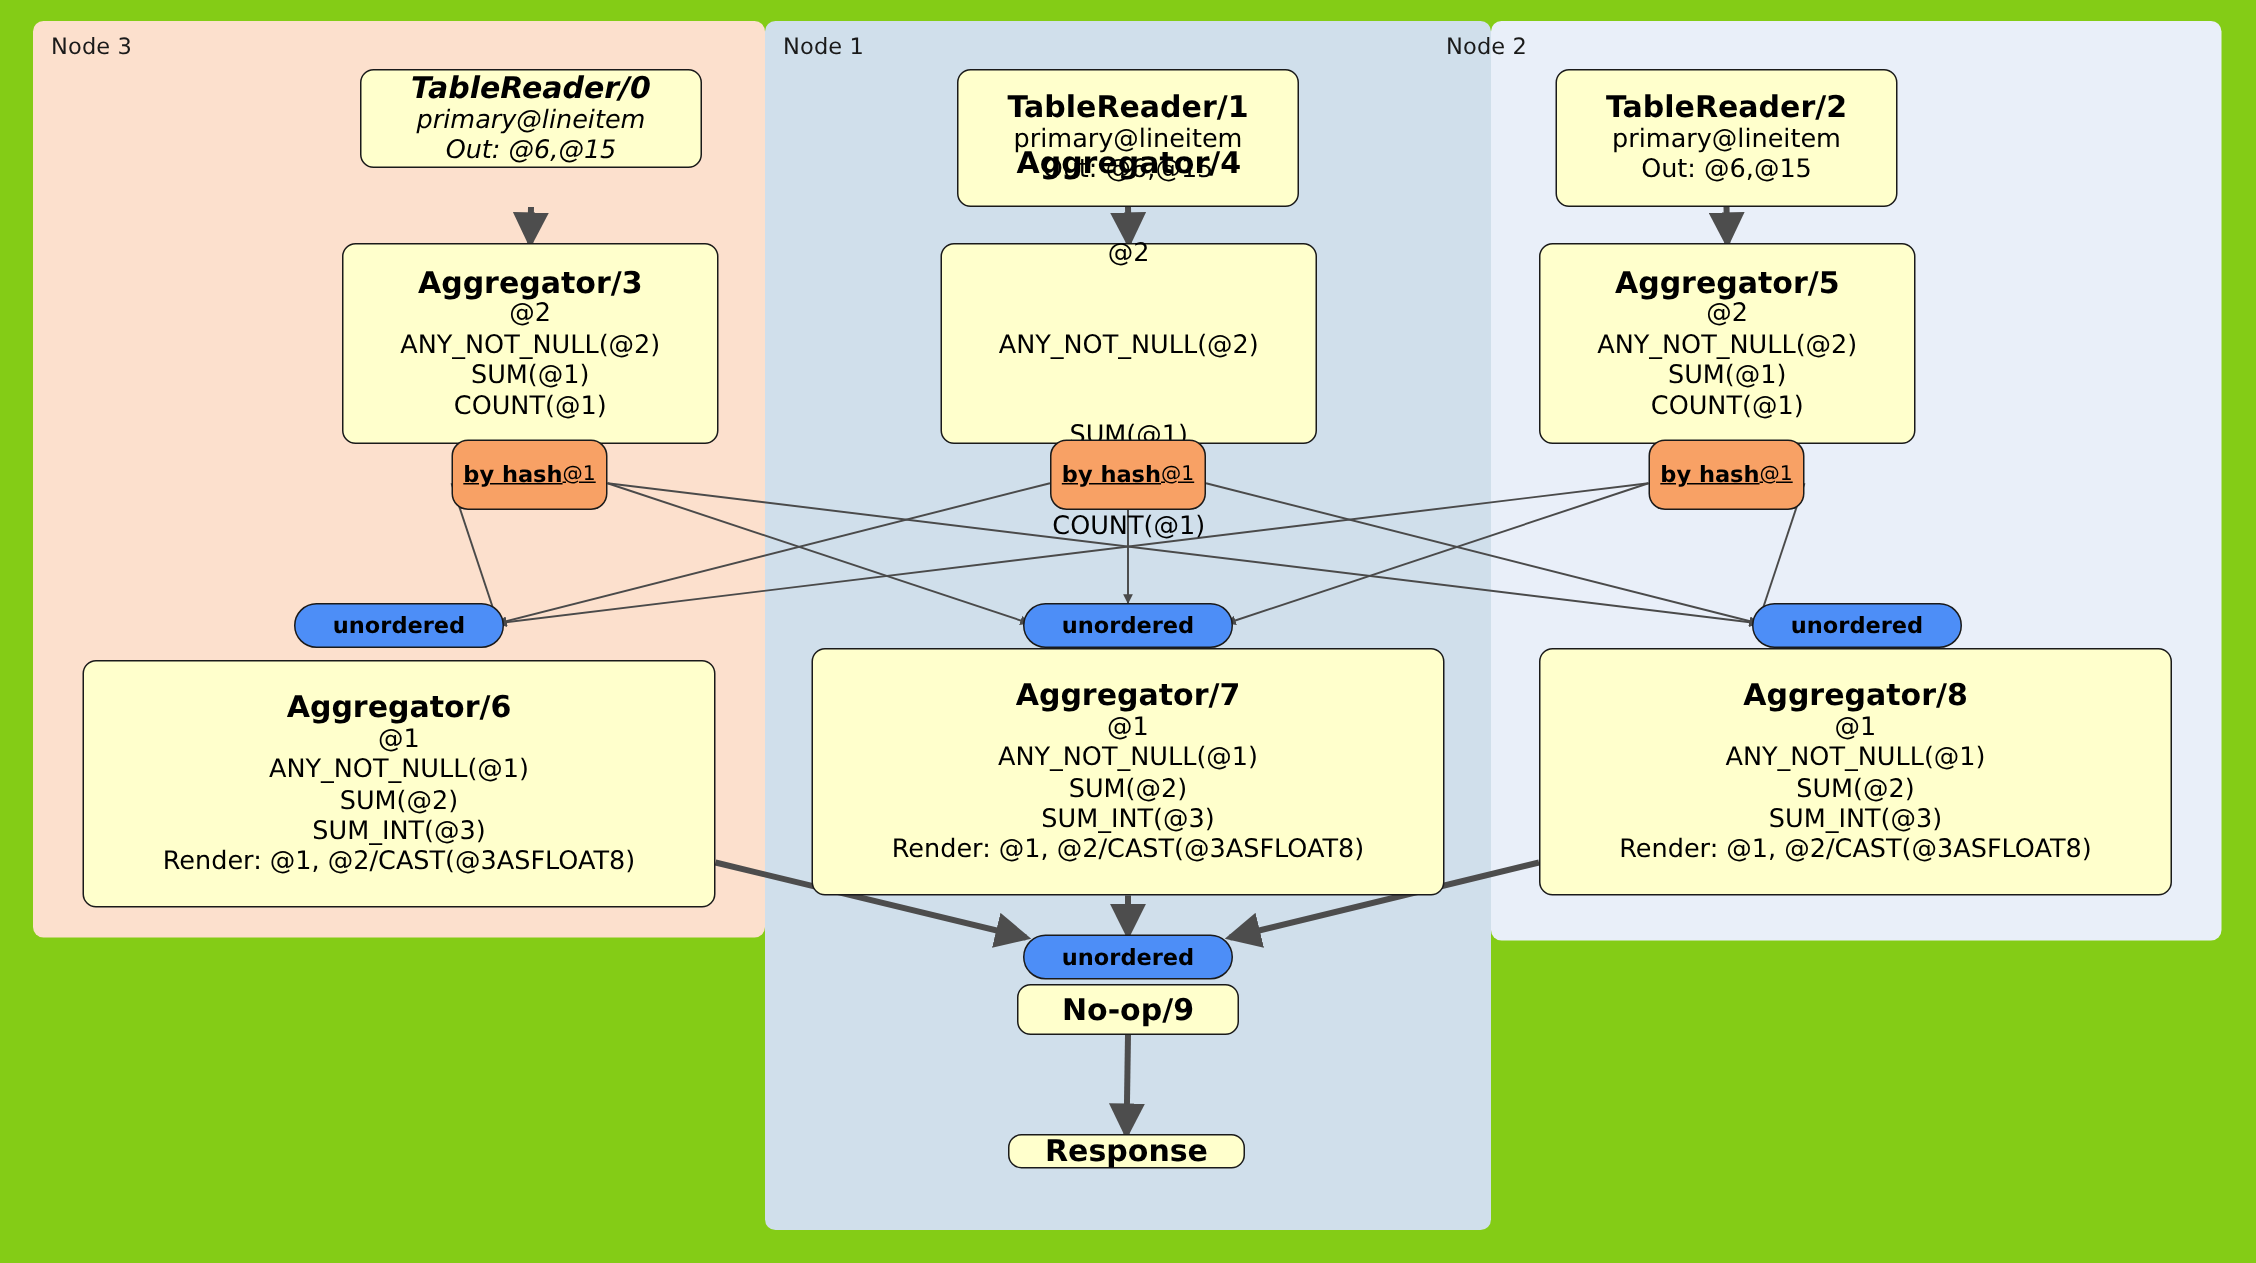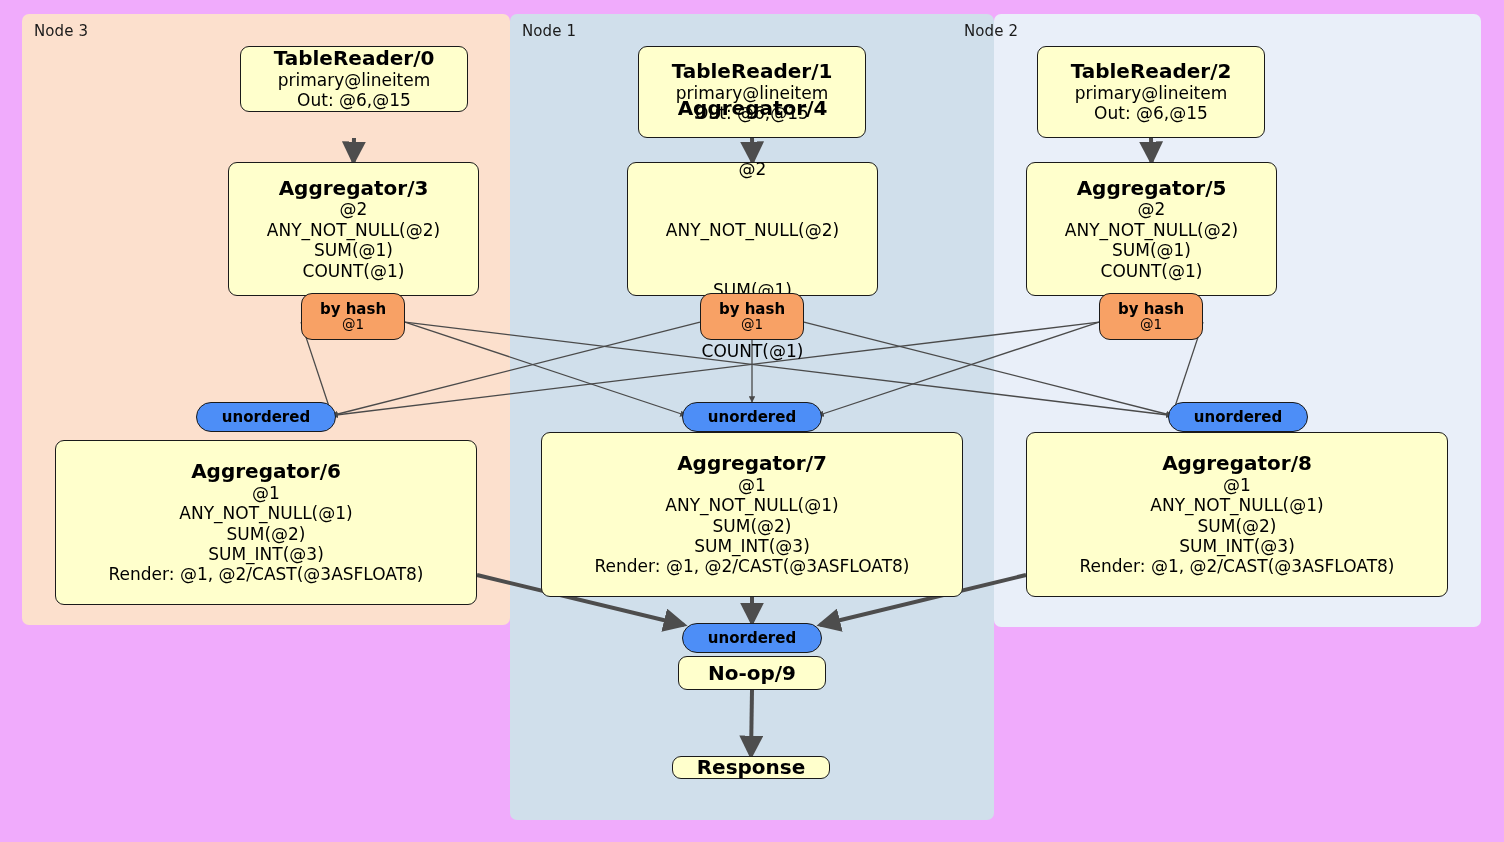--- a/index.html
+++ b/index.html
@@ -1,31 +1,31 @@
 <!DOCTYPE html>
 <html><head>
 <meta charset="utf-8">
 <style>
   html,body{margin:0;padding:0;background:#ffffff;}
   body{font-family:"DejaVu Sans","Liberation Sans",sans-serif;}
-  #canvas{position:relative;width:1504px;height:842px;background:#f0abfc;overflow:hidden;}
+  #canvas{position:relative;width:1504px;height:842px;background:#84cc16;overflow:hidden;}
 
   .panel{position:absolute;border-radius:7px;}
   .panel-label{position:absolute;font-size:15px;color:#1a1a1a;letter-spacing:.1px;}
 
   svg.edges{position:absolute;left:0;top:0;width:1504px;height:842px;overflow:visible;pointer-events:none;}
 
   .node{position:absolute;box-sizing:border-box;text-align:center;
         border:1.6px solid #1a1a1a;background:#ffffcc;border-radius:9px;
         display:flex;flex-direction:column;justify-content:center;align-items:center;}
   .node .ttl{font-weight:bold;font-size:20px;color:#000;line-height:1.12;}
   .node .ln{font-size:17px;color:#000;line-height:1.2;}
 
   .byhash{position:absolute;box-sizing:border-box;background:#f8a165;border:1.6px solid #1a1a1a;
-          border-radius:11px;display:flex;flex-direction:column;justify-content:center;align-items:center;}
+          border-radius:11px;display:flex;flex-direction:row;justify-content:center;align-items:center;text-decoration:underline;}
   .byhash .ttl{font-weight:bold;font-size:15px;color:#000;line-height:1.1;}
   .byhash .ln{font-size:13.5px;color:#000;line-height:1.1;}
 
   .unordered{position:absolute;box-sizing:border-box;background:#4d8ef7;border:1.6px solid #1a1a1a;
              border-radius:999px;display:flex;justify-content:center;align-items:center;
              font-weight:bold;font-size:15px;color:#000;}
 </style>
 </head>
 <body>
 
@@ -60,21 +60,21 @@
         <line x1="1099" y1="322.14" x2="332" y2="415.5" stroke="#4a4a4a" stroke-width="1.3" marker-end="url(#arrowThin)"></line>
         <line x1="1099" y1="322.14" x2="818" y2="415.5" stroke="#4a4a4a" stroke-width="1.3" marker-end="url(#arrowThin)"></line>
         <line x1="1203" y1="322.14" x2="1172" y2="415.5" stroke="#4a4a4a" stroke-width="1.3" marker-end="url(#arrowThin)"></line>
         <line x1="477" y1="575" x2="684" y2="625" stroke="#4d4d4d" stroke-width="4" marker-end="url(#arrowThick)"></line>
         <line x1="752" y1="597" x2="752" y2="623" stroke="#4d4d4d" stroke-width="4" marker-end="url(#arrowThick)"></line>
         <line x1="1026" y1="575" x2="820" y2="625" stroke="#4d4d4d" stroke-width="4" marker-end="url(#arrowThick)"></line>
         <line x1="752" y1="690" x2="751" y2="756" stroke="#4d4d4d" stroke-width="4" marker-end="url(#arrowThick)"></line>
       </g>
   </svg>
   <div id="nodes">
-      <div class="node" style="left: 240px; top: 46px; width: 228px; height: 66px;">
+      <div class="node" style="left: 240px; top: 46px; width: 228px; height: 66px; font-style: italic;">
         <div class="ttl">TableReader/0</div>
         <div class="ln">primary@lineitem</div>
         <div class="ln">Out: @6,@15</div>
       </div>
       <div class="node" style="left: 638px; top: 46px; width: 228px; height: 92px;">
         <div class="ttl">TableReader/1</div>
         <div class="ln">primary@lineitem</div>
         <div class="ln">Out: @6,@15</div>
       </div>
       <div class="node" style="left: 1037px; top: 46px; width: 228px; height: 92px;">

